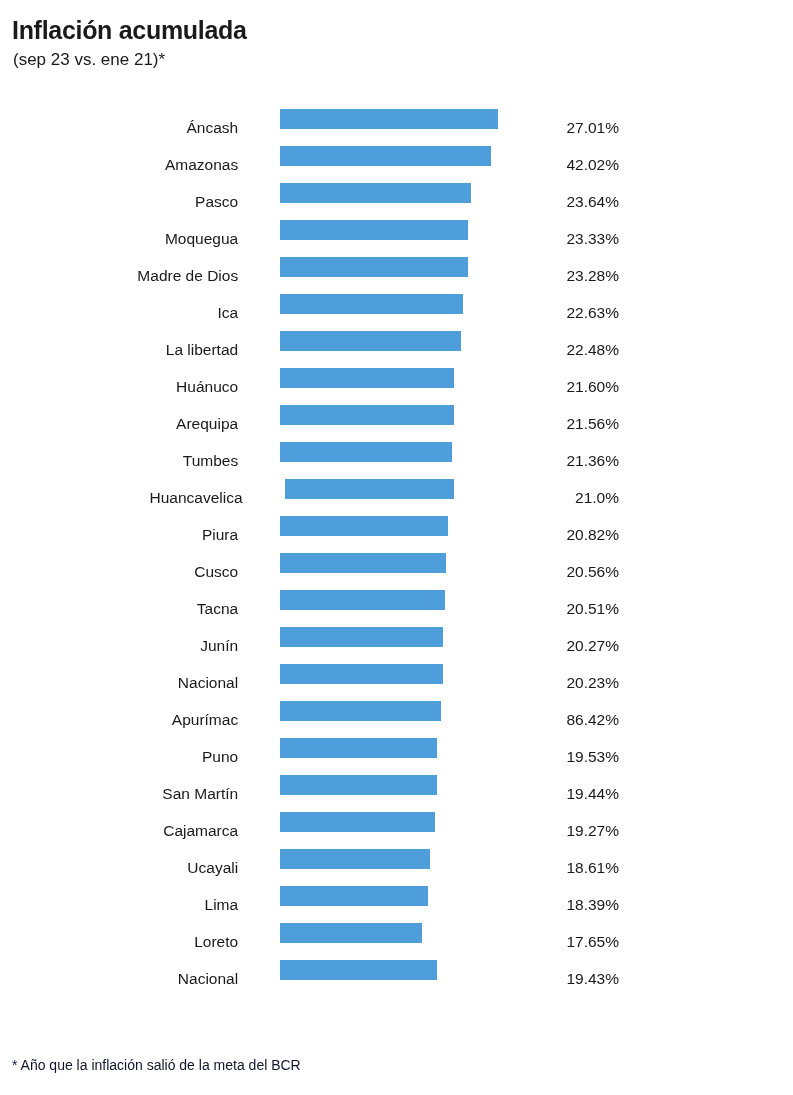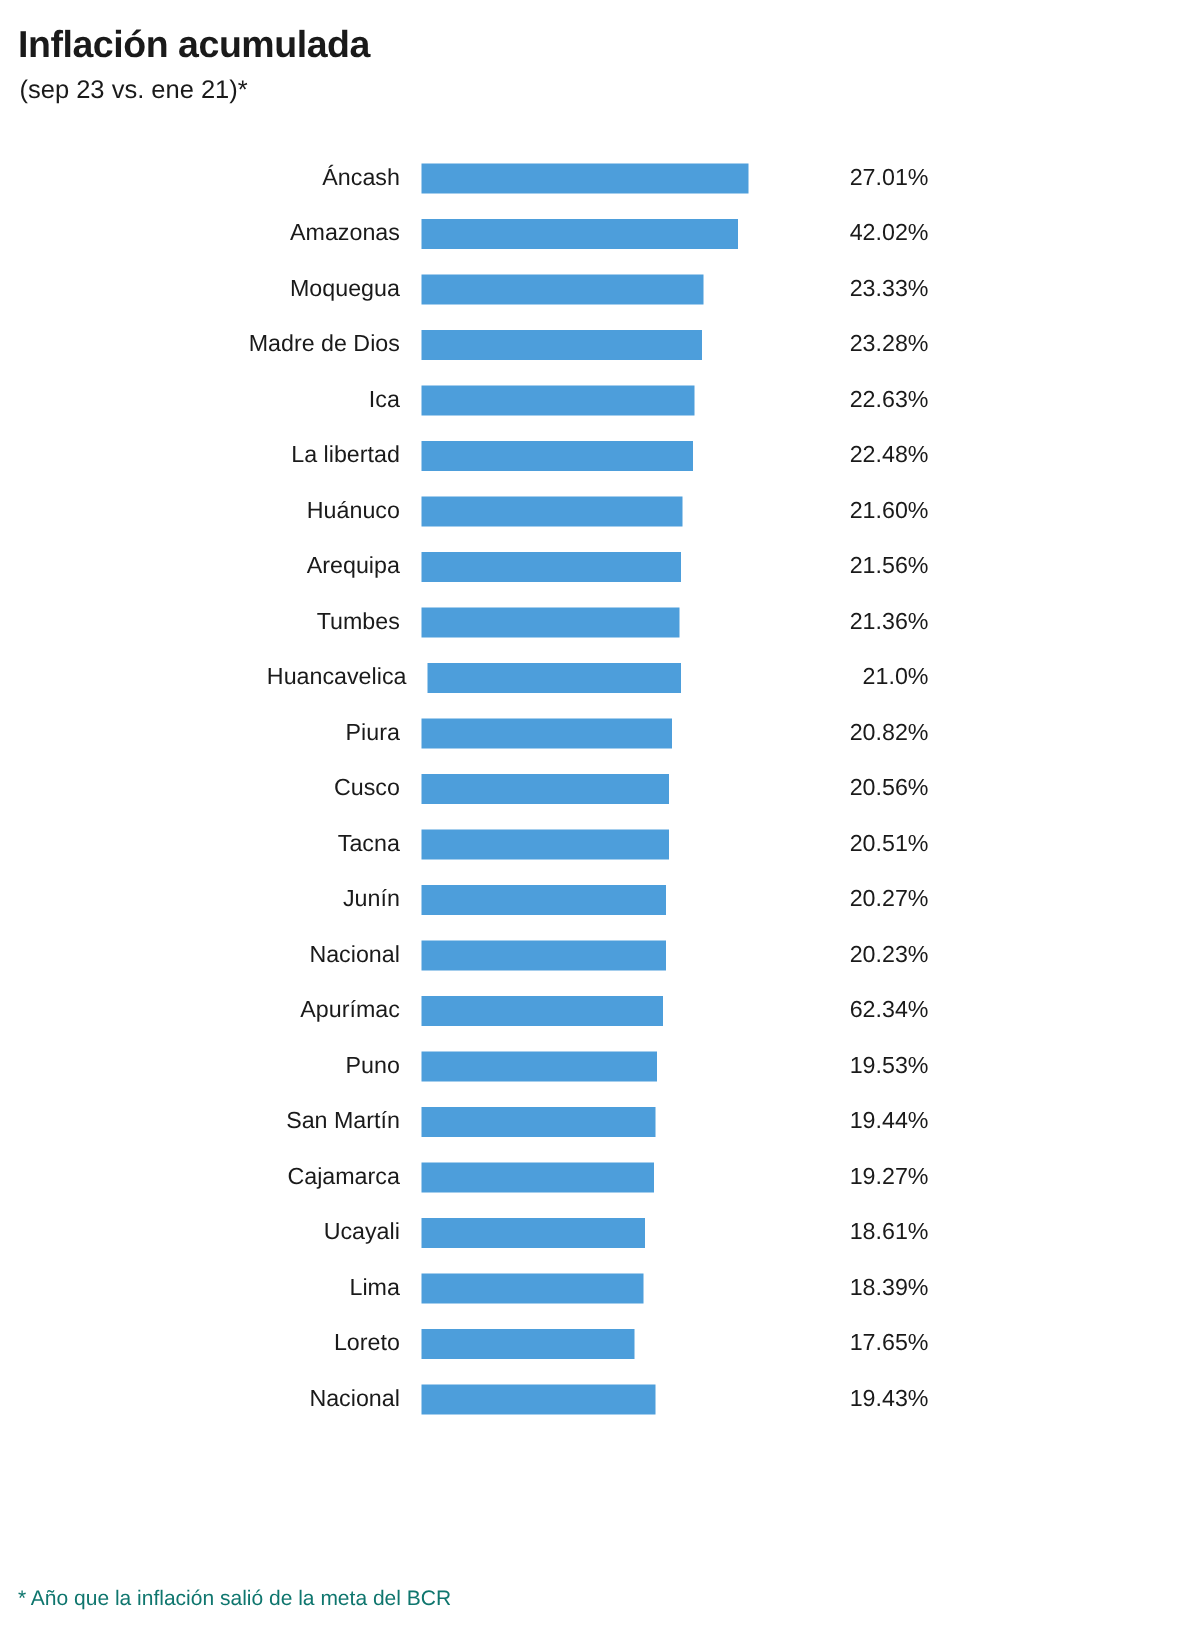--- a/index.html
+++ b/index.html
@@ -34,22 +34,23 @@
     font-weight: normal;
     margin: 5px 0 0 1px;
     color: #1a1a1a;
   }
   .chart {
     margin-top: 30px;
     display: block;
   }
   .row {
     display: flex;
-    align-items: center;
+    align-items: flex-end;
     height: 37px;
+    gap: 28px;
   }
   .cat-label {
     width: 277px;
     text-align: right;
     font-size: 15.5px;
     color: #1a1a1a;
     padding-right: 14px;
     box-sizing: border-box;
     white-space: nowrap;
   }
@@ -69,21 +70,21 @@
     font-size: 15.5px;
     color: #1a1a1a;
     padding-left: 39px;
     white-space: nowrap;
   }
   .footnote {
     position: absolute;
     left: 12px;
     bottom: 22px;
     font-size: 14px;
-    color: #0f766e;
+    color: #0f172a;
   }
 </style>
 </head>
 <body>
 
 <div class="page">
 
   <h1 class="title">Inflación acumulada</h1>
   <div class="subtitle">(sep 23 vs. ene 21)*</div>
 
@@ -96,20 +97,27 @@
         <div class="value-label">27.01%</div>
       </div>
       <div class="row">
         <div class="cat-label">Amazonas</div>
         <div class="bar-area">
           <div class="bar" style="width: 211.342px; background: rgb(77, 158, 219);"></div>
         </div>
         <div class="value-label">42.02%</div>
       </div>
       <div class="row">
+        <div class="cat-label">Pasco</div>
+        <div class="bar-area">
+          <div class="bar" style="width: 190.637px; background: rgb(77, 158, 219);"></div>
+        </div>
+        <div class="value-label">23.64%</div>
+      </div>
+      <div class="row">
         <div class="cat-label">Moquegua</div>
         <div class="bar-area">
           <div class="bar" style="width: 188.12px; background: rgb(77, 158, 219);"></div>
         </div>
         <div class="value-label">23.33%</div>
       </div>
       <div class="row">
         <div class="cat-label">Madre de Dios</div>
         <div class="bar-area">
           <div class="bar" style="width: 187.714px; background: rgb(77, 158, 219);"></div>
@@ -191,21 +199,21 @@
         <div class="bar-area">
           <div class="bar" style="width: 162.949px; background: rgb(77, 158, 219);"></div>
         </div>
         <div class="value-label">20.23%</div>
       </div>
       <div class="row">
         <div class="cat-label">Apurímac</div>
         <div class="bar-area">
           <div class="bar" style="width: 161.244px; background: rgb(77, 158, 219);"></div>
         </div>
-        <div class="value-label">62.34%</div>
+        <div class="value-label">86.42%</div>
       </div>
       <div class="row">
         <div class="cat-label">Puno</div>
         <div class="bar-area">
           <div class="bar" style="width: 157.265px; background: rgb(77, 158, 219);"></div>
         </div>
         <div class="value-label">19.53%</div>
       </div>
       <div class="row">
         <div class="cat-label">San Martín</div>

